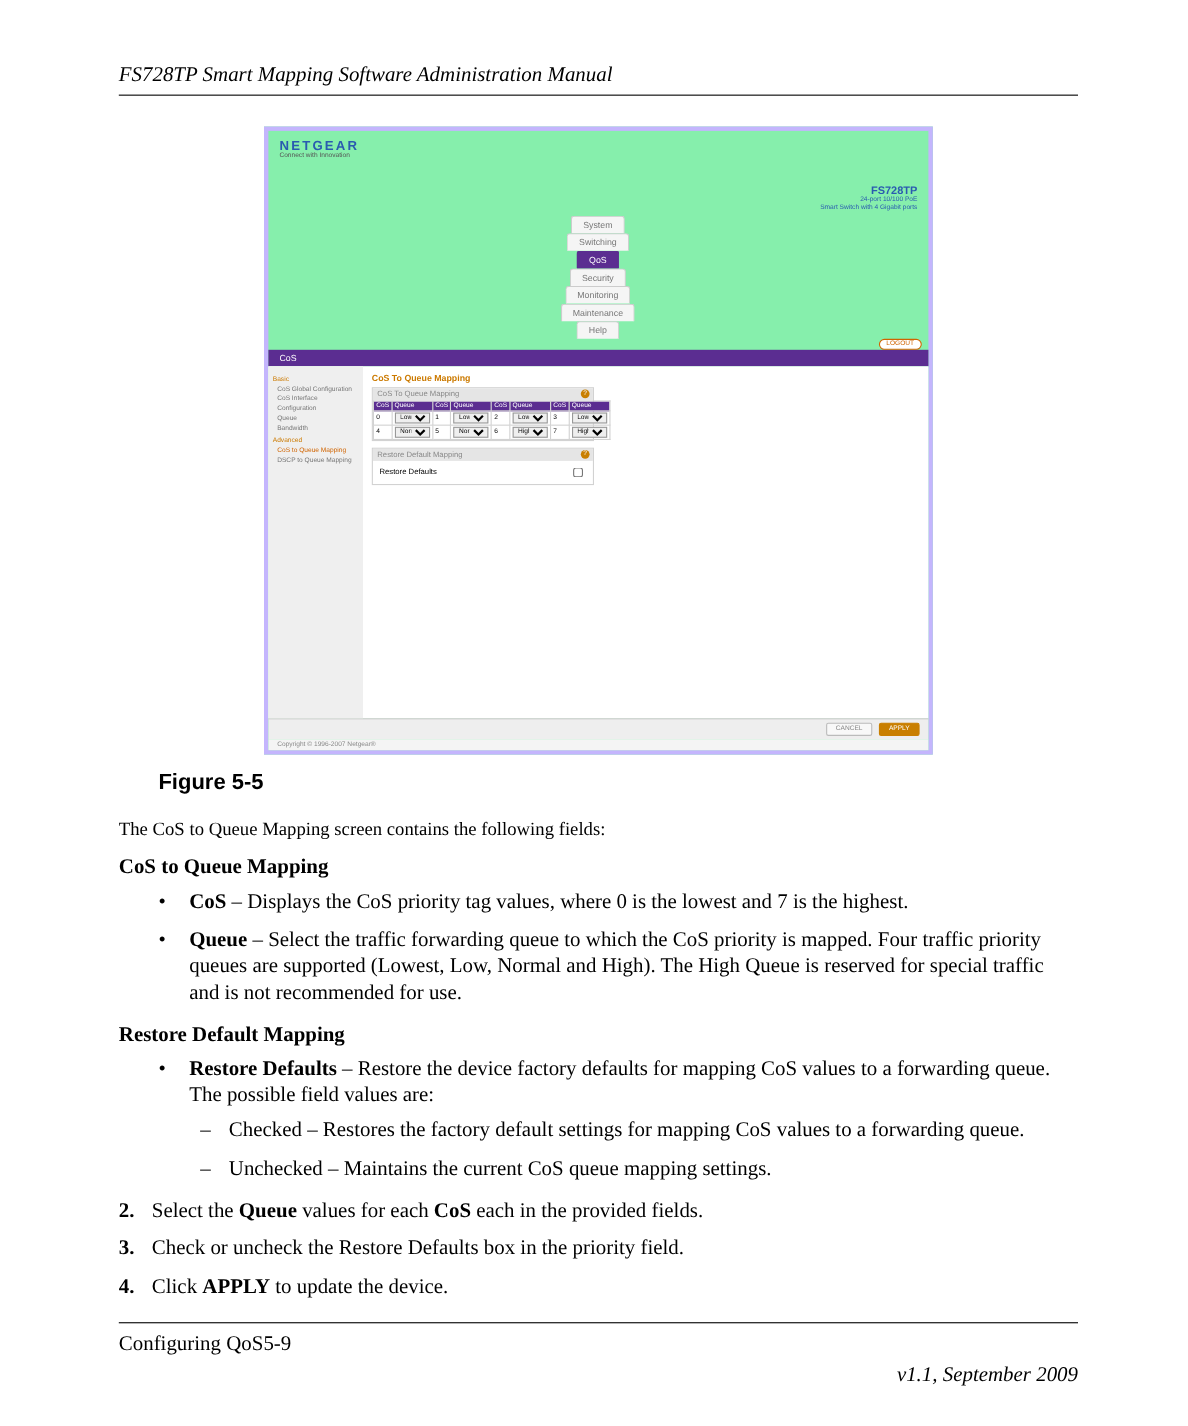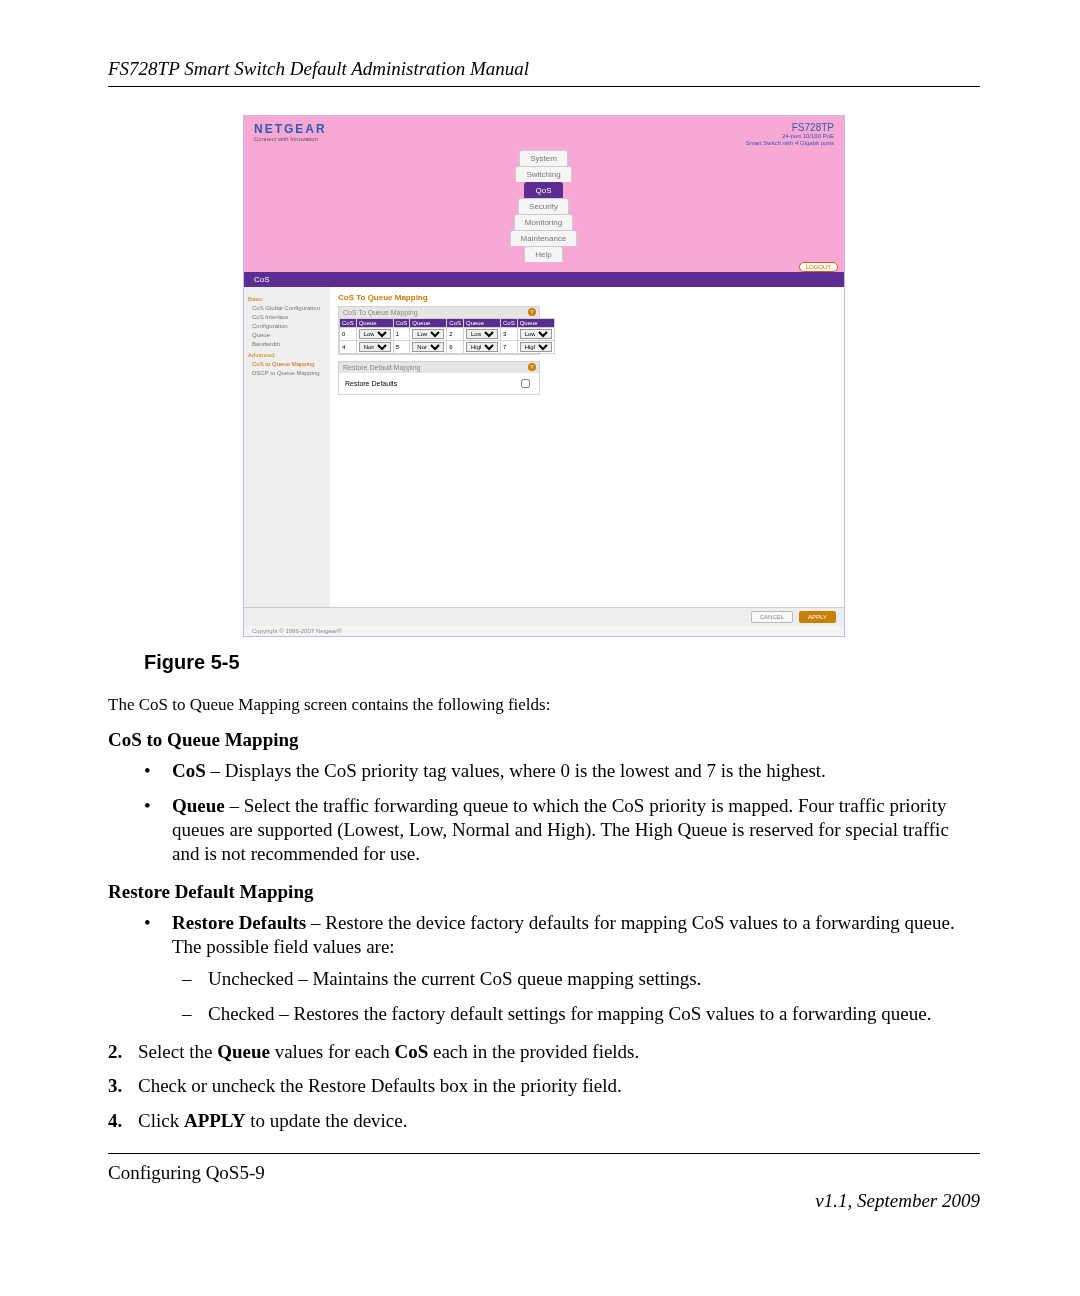--- a/index.html
+++ b/index.html
@@ -17,22 +17,22 @@
     font-style: italic;
     font-size: 19px;
     padding-bottom: 6px;
     border-bottom: 1px solid #000;
     margin-bottom: 28px;
   }
   
   .shot-wrap {
     width: 600px;
     margin: 0 auto 14px auto;
-    border: 1px solid #c4b5fd;
-    background: #f9a8d4;
+    border: 4px solid #c4b5fd;
+    background: #86efac;
     font-family: Arial, Helvetica, sans-serif;
   }
   
   .brandbar {
     display: flex;
     justify-content: space-between;
     align-items: flex-start;
     padding: 6px 10px 4px 10px;
   }
   .brand-left { }
@@ -45,21 +45,21 @@
   .brand-tag {
     font-size: 6px;
     color: #555;
   }
   .brand-right {
     text-align: right;
     color: #2a5bb0;
     font-size: 6px;
     line-height: 1.1;
   }
-  .brand-model { font-size: 10px; font-weight: normal; }
+  .brand-model { font-size: 10px; font-weight: bold; margin-top: 43px; }
   
   .navtabs {
     display: flex;
     align-items: center;
     font-size: 8px;
     color: #777;
     padding: 0 6px;
     gap: 0;
     border-bottom: 0;
     flex-direction: column;
@@ -280,21 +280,21 @@
     font-style: italic;
     font-size: 19px;
     margin-top: 6px;
   }
 </style>
 </head>
 <body>
 
 <div class="page">
 
-  <div class="doc-header">FS728TP Smart Switch Default Administration Manual</div>
+  <div class="doc-header">FS728TP Smart Mapping Software Administration Manual</div>
 
   <div class="shot-wrap">
     <div class="brandbar">
       <div class="brand-left">
         <div class="brand-logo">NETGEAR</div>
         <div class="brand-tag">Connect with Innovation</div>
       </div>
       <div class="brand-right">
         <div class="brand-model">FS728TP</div>
         <div>24-port 10/100 PoE</div>
@@ -405,22 +405,22 @@
       <span class="b">Queue</span><span> – Select the traffic forwarding queue to which the CoS priority is mapped. Four traffic priority queues are supported (Lowest, Low, Normal and High). The High Queue is reserved for special traffic and is not recommended for use.</span>
     </li>
   </ul>
 
   <div class="subhead">Restore Default Mapping</div>
 
   <ul class="bullets">
     <li>
       <span class="b">Restore Defaults</span><span> – Restore the device factory defaults for mapping CoS values to a forwarding queue. The possible field values are:</span>
       <ul class="dashes">
+        <li>Checked – Restores the factory default settings for mapping CoS values to a forwarding queue.</li>
         <li>Unchecked – Maintains the current CoS queue mapping settings.</li>
-        <li>Checked – Restores the factory default settings for mapping CoS values to a forwarding queue.</li>
       </ul>
     </li>
   </ul>
 
   <ol class="steps">
     <li>
       <span class="num">2.</span>
       <span>Select the </span><span class="b">Queue</span><span> values for each </span><span class="b">CoS</span><span> each in the provided fields.</span>
     </li>
     <li>

